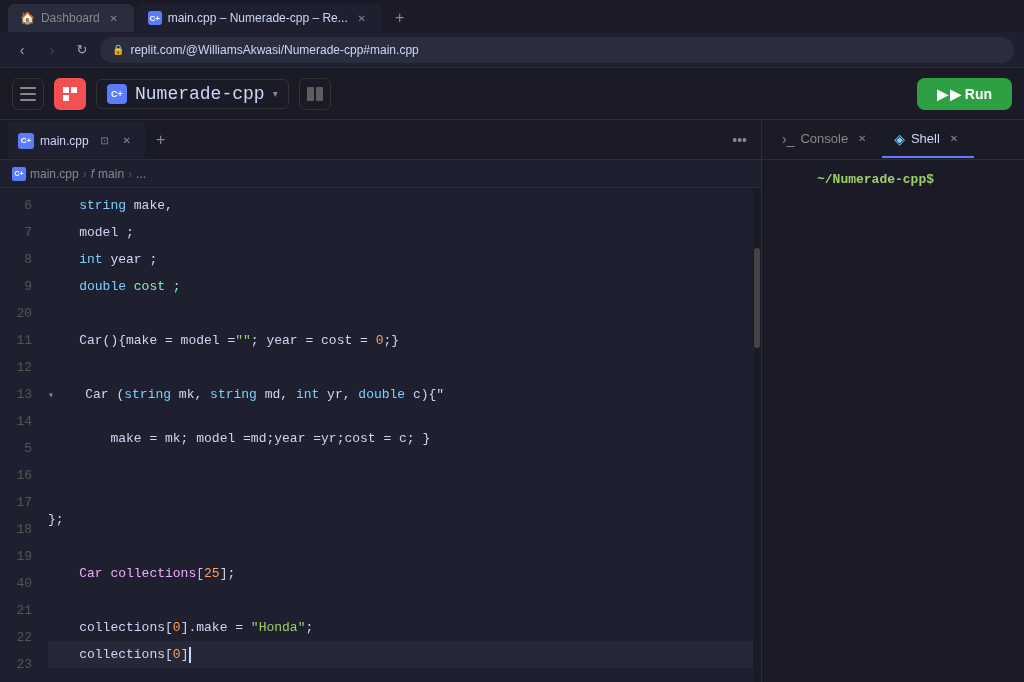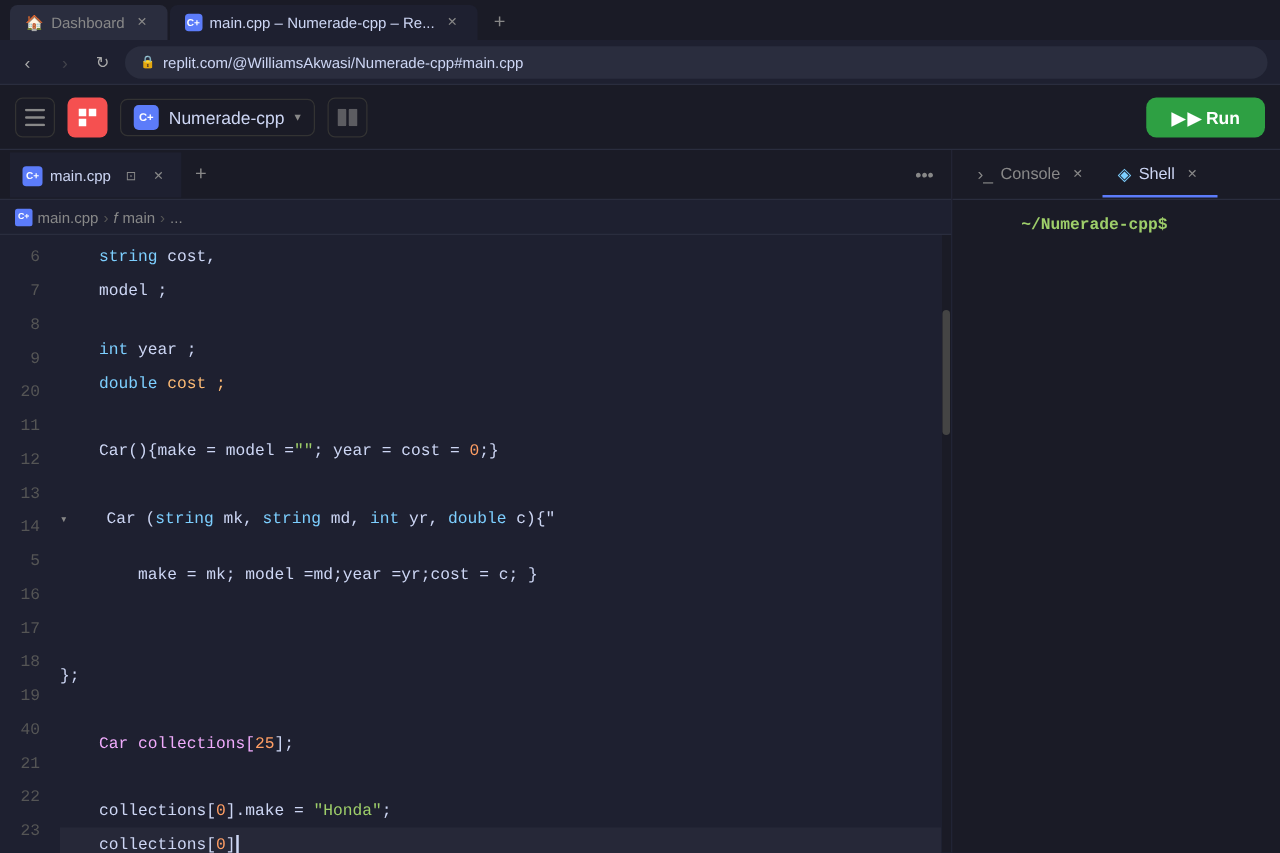--- a/index.html
+++ b/index.html
@@ -45,21 +45,21 @@
   </div>
   <div style="width:32px;height:32px;background:#f55050;border-radius:6px;display:flex;align-items:center;justify-content:center;cursor:pointer;">
     <svg width="18" height="18" viewBox="0 0 18 18" fill="white">
         <rect x="2" y="2" width="6" height="6"></rect>
         <rect x="10" y="2" width="6" height="6"></rect>
         <rect x="2" y="10" width="6" height="6"></rect>
       </svg>
   </div>
   <div style="display:flex;align-items:center;gap:8px;padding:4px 10px;border-radius:6px;cursor:pointer;border:1px solid #333;">
     <div style="width:20px;height:20px;background:#5c7cfa;border-radius:4px;display:flex;align-items:center;justify-content:center;color:white;font-size:9px;font-weight:bold;">C+</div>
-    <span style="font-size:14px;color:#cdd6f4;font-weight:500;">Numerade-cpp</span>
+    <span style="font-size:18px;color:#cdd6f4;font-weight:500;font-family:Liberation Mono, monospace;">Numerade-cpp</span>
     <span style="color:#888;font-size:10px;">▾</span>
   </div>
   <div style="width:32px;height:32px;display:flex;align-items:center;justify-content:center;border-radius:6px;cursor:pointer;color:#888;border:1px solid #333;">
     <svg width="16" height="14" viewBox="0 0 16 14" fill="currentColor">
         <rect x="0" y="0" width="7" height="14" rx="1" opacity="0.6"></rect>
         <rect x="9" y="0" width="7" height="14" rx="1" opacity="0.6"></rect>
       </svg>
   </div>
   <div style="flex:1;"></div>
   <button style="background:#2ea043;color:white;border:none;padding:8px 20px;border-radius:8px;font-size:14px;font-weight:600;cursor:pointer;display:flex;align-items:center;gap:6px;">
@@ -109,27 +109,27 @@
         <span>17</span>
         <span>18</span>
         <span>19</span>
         <span>40</span>
         <span>21</span>
         <span>22</span>
         <span>23</span>
       </div>
       <div style="flex:1;padding:4px 0 0 4px;font-size:13px;font-family:'Courier New',monospace;line-height:27px;overflow-y:auto;background:#1e2030;">
 
-        <div style="white-space:pre;"><span style="color:#7dcfff;">    string</span><span style="color:#cdd6f4;"> cost,</span></div>
+        <div style="white-space:pre;"><span style="color:#7dcfff;">    string</span><span style="color:#cdd6f4;"> make,</span></div>
 
         <div style="white-space:pre;"><span style="color:#cdd6f4;text-align:right;">    model ;</span></div>
 
-        <div style="white-space:pre;margin-top:20px;"><span style="color:#7dcfff;">    int</span><span style="color:#cdd6f4;"> year ;</span></div>
+        <div style="white-space:pre;"><span style="color:#7dcfff;">    int</span><span style="color:#cdd6f4;"> year ;</span></div>
 
-        <div style="white-space:pre;"><span style="color:#7dcfff;">    double</span><span style="color:#fdba74;margin-top:24px;"> cost ;</span></div>
+        <div style="white-space:pre;"><span style="color:#7dcfff;">    double</span><span style="color:#86efac;margin-top:24px;"> cost ;</span></div>
 
         <div style="white-space:pre;"><span style="color:#cdd6f4;"> </span></div>
 
         <div style="white-space:pre;"><span style="color:#cdd6f4;">    Car(){make = model =</span><span style="color:#9ece6a;">""</span><span style="color:#cdd6f4;">; year = cost = </span><span style="color:#ff9e64;">0</span><span style="color:#cdd6f4;">;}</span></div>
 
         <div style="white-space:pre;"><span style="color:#cdd6f4;"> </span></div>
 
         <div style="white-space:pre;"><span style="color:#888;font-size:10px;">▾</span><span style="color:#cdd6f4;">    Car (</span><span style="color:#7dcfff;">string</span><span style="color:#cdd6f4;"> mk, </span><span style="color:#7dcfff;">string</span><span style="color:#cdd6f4;"> md, </span><span style="color:#7dcfff;">int</span><span style="color:#cdd6f4;"> yr, </span><span style="color:#7dcfff;">double</span><span style="color:#cdd6f4;"> c){"</span></div>
 
         <div style="white-space:pre;margin-top:16px;"><span style="color:#cdd6f4;">        make = mk; model =md;year =yr;cost = c; }</span></div>

